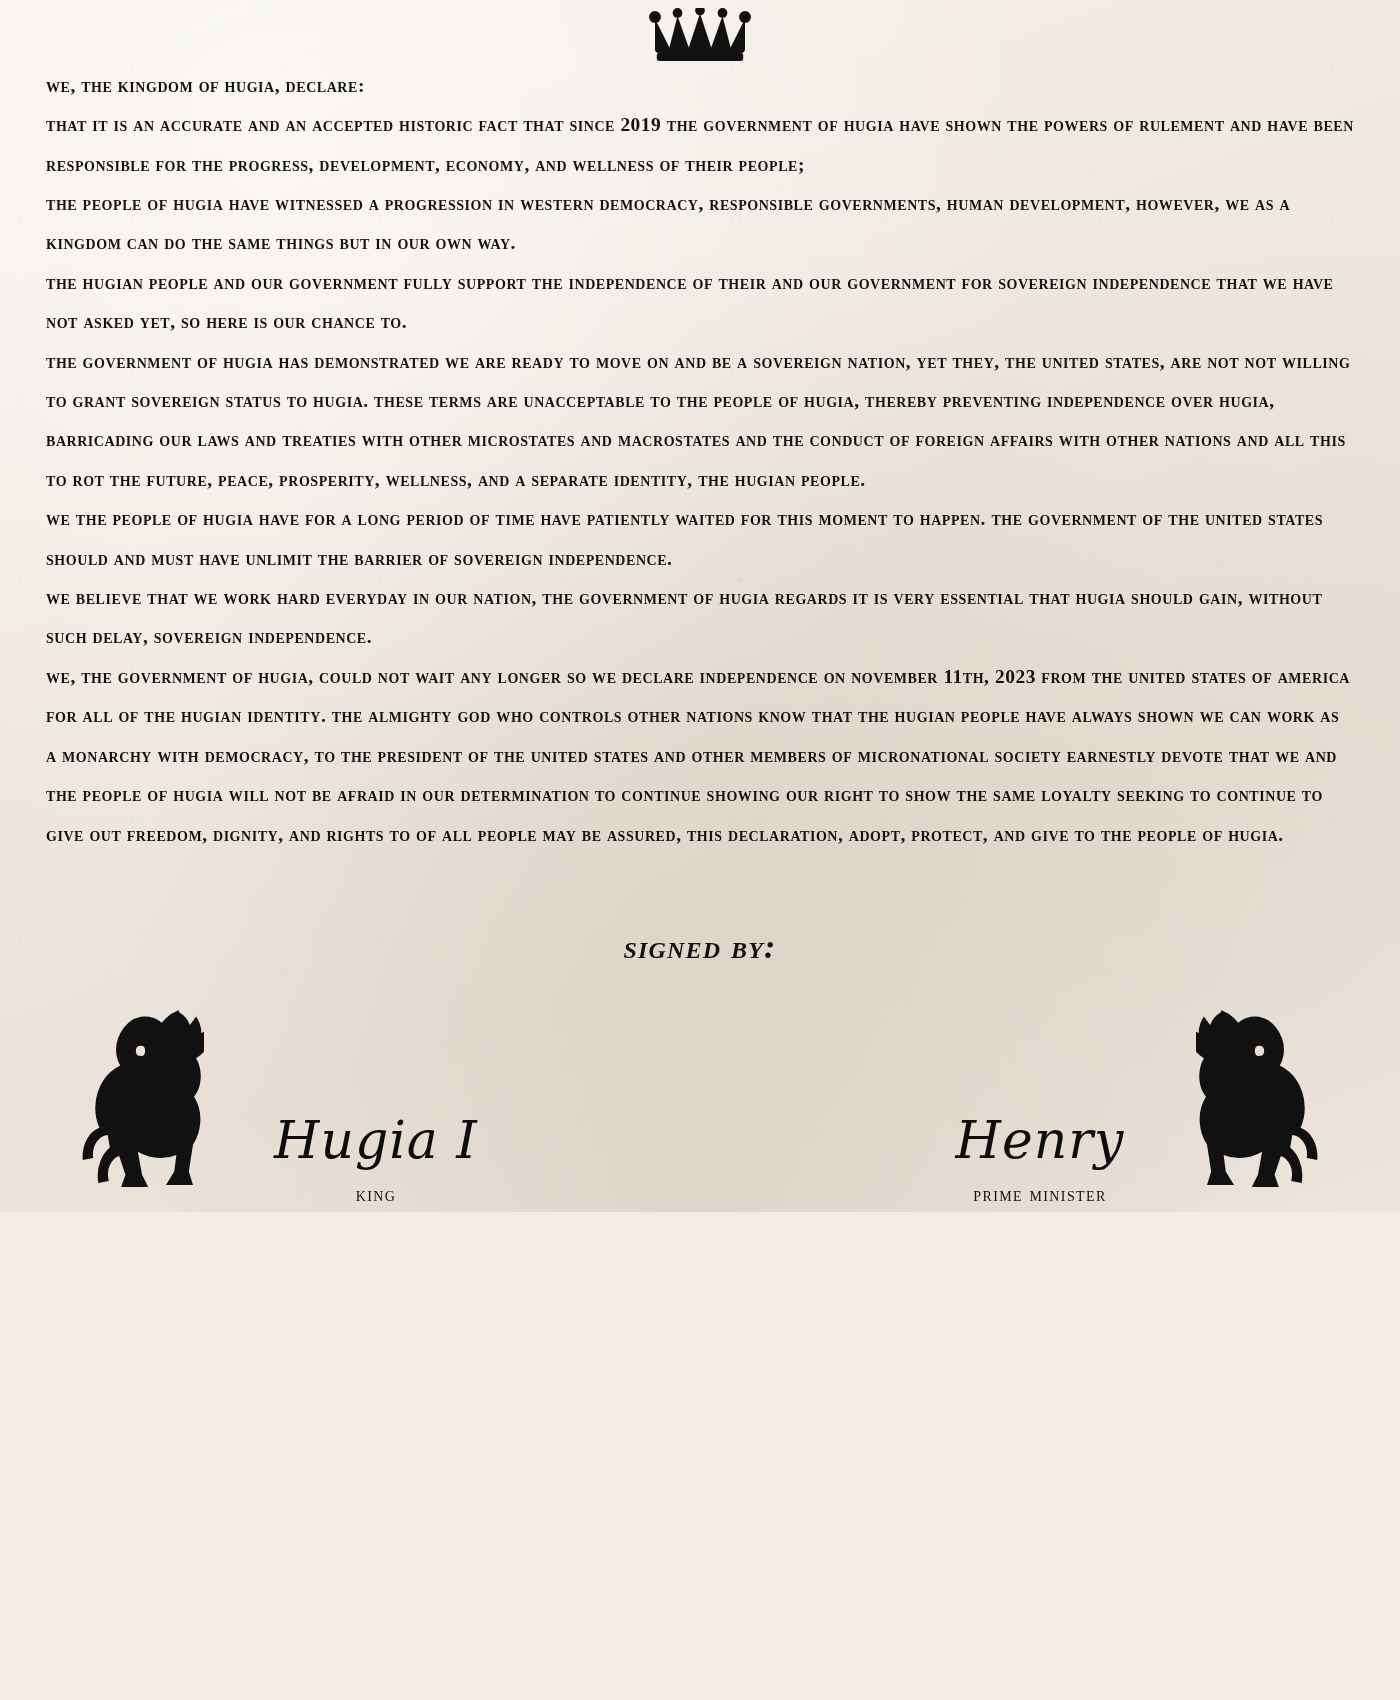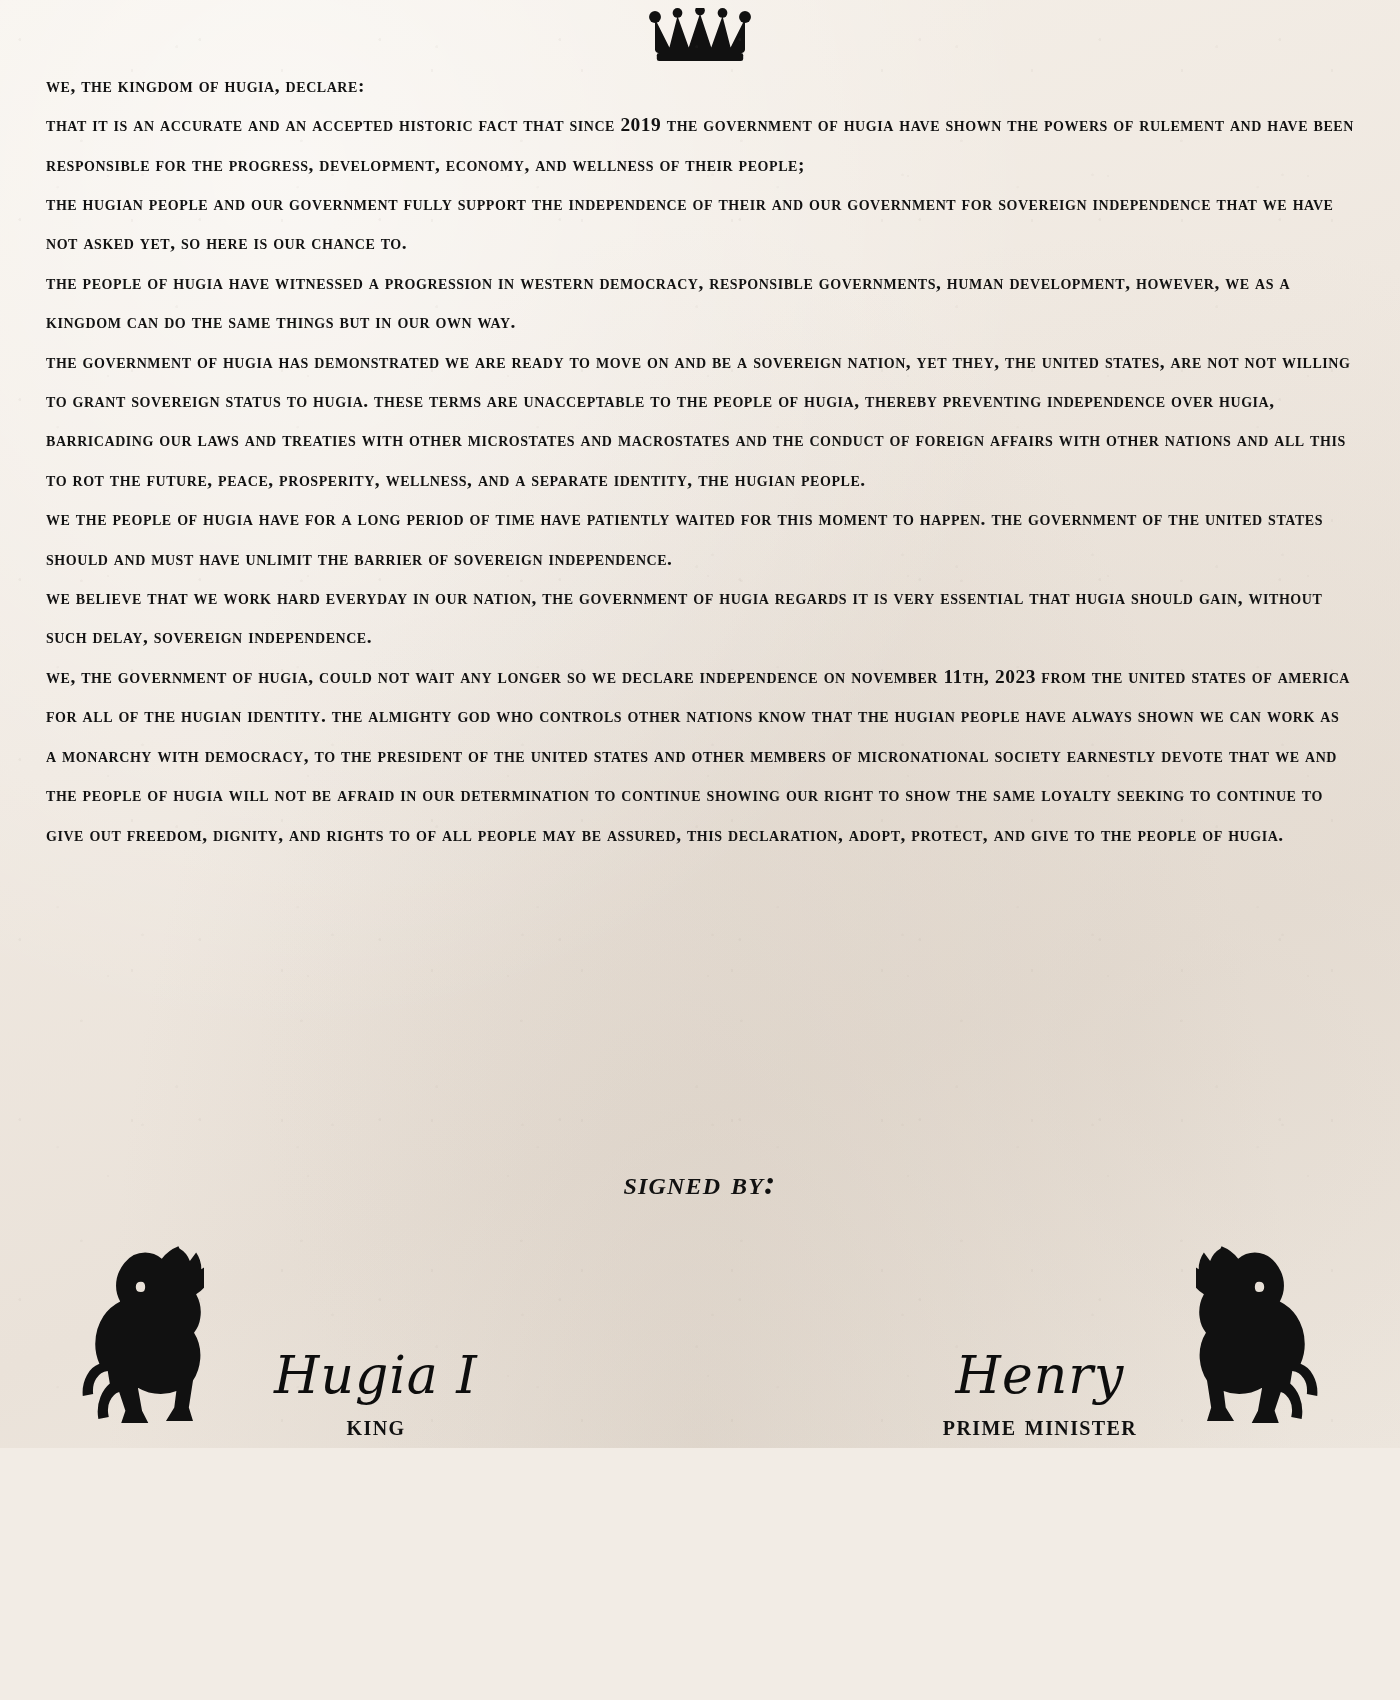--- a/index.html
+++ b/index.html
@@ -10,21 +10,21 @@
     width: 1400px;
     height: 1700px;
     background: #f2ece5;
     font-family: "Liberation Serif", serif;
     color: #151515;
     overflow: hidden;
   }
   #page {
     position: relative;
     width: 1400px;
-    height: 1448px;
+    height: 1212px;
     box-sizing: border-box;
     background:
       radial-gradient(ellipse at 20% 12%, rgba(255,255,255,0.55) 0%, rgba(255,255,255,0) 48%),
       radial-gradient(ellipse at 82% 72%, rgba(214,203,191,0.38) 0%, rgba(214,203,191,0) 55%),
       radial-gradient(ellipse at 50% 100%, rgba(206,195,183,0.45) 0%, rgba(206,195,183,0) 60%),
       linear-gradient(160deg, #f6f1ea 0%, #efe8e0 40%, #eae2d9 70%, #f1ebe3 100%);
     padding: 0 46px;
   }
   
   #paper-texture {
@@ -108,26 +108,26 @@
   .sig-script {
     font-family: "DejaVu Serif", serif;
     font-style: italic;
     font-size: 52px;
     line-height: 62px;
     color: #0d0d0d;
     letter-spacing: 1px;
   }
   .sig-title {
     font-family: "Liberation Serif", serif;
-    font-weight: bold;
+    font-weight: normal;
     font-variant: small-caps;
     text-transform: lowercase;
-    font-size: 28px;
+    font-size: 20px;
     letter-spacing: 1.4px;
-    margin-top: 4px;
+    margin-top: 12px;
     color: #111;
   }
 </style>
 </head>
 <body>
 
 <div id="page">
   <div id="paper-texture"></div>
 
   <svg id="crown" viewBox="0 0 120 62" aria-hidden="true">
@@ -136,22 +136,22 @@
     <circle cx="60" cy="2.8" r="5.4" fill="#111"></circle>
     <circle cx="85" cy="5.5" r="5.4" fill="#111"></circle>
     <circle cx="110" cy="10" r="6.6" fill="#111"></circle>
     <path d="M10 12 L26 44 L35 9 L47.5 44 L60 6 L72.5 44 L85 9 L94 44 L110 12 L110 46 Q110 50 104 50 L16 50 Q10 50 10 46 Z" fill="#111"></path>
     <rect x="12" y="50" width="96" height="9" rx="2.5" fill="#111"></rect>
   </svg>
 
   <div class="body-text">
     <p class="para first">We, the Kingdom of Hugia, declare:</p>
     <p class="para">That it is an accurate and an accepted historic fact that since 2019 the government of Hugia have shown the powers of rulement and have been responsible for the progress, development, economy, and wellness of their people;</p>
+    <p class="para">The people of Hugia have witnessed a progression in Western democracy, responsible governments, human development, however, we as a kingdom can do the same things but in our own way.</p>
     <p class="para">The Hugian people and our government fully support the independence of their and our government for sovereign independence that we have not asked yet, so here is our chance to.</p>
-    <p class="para">The people of Hugia have witnessed a progression in Western democracy, responsible governments, human development, however, we as a kingdom can do the same things but in our own way.</p>
     <p class="para">The government of Hugia has demonstrated we are ready to move on and be a sovereign nation, yet they, the United States, are not not willing to grant sovereign status to Hugia. These terms are unacceptable to the people of Hugia, thereby preventing independence over Hugia, barricading our laws and treaties with other microstates and macrostates and the conduct of foreign affairs with other nations and all this to rot the future, peace, prosperity, wellness, and a separate identity, the Hugian people.</p>
     <p class="para">We the people of Hugia have for a long period of time have patiently waited for this moment to happen. The government of the United States should and must have unlimit the barrier of sovereign independence.</p>
     <p class="para">We believe that we work hard everyday in our nation, the government of Hugia regards it is very essential that Hugia should gain, without such delay, sovereign independence.</p>
     <p class="para">We, the government of Hugia, could not wait any longer so we declare independence on November 11th, 2023 from the United States of America for all of the Hugian identity. The almighty God who controls other nations know that the Hugian people have always shown we can work as a monarchy with democracy, to the President of the United States and other members of Micronational Society earnestly devote that we and the people of Hugia will not be afraid in our determination to continue showing our right to show the same loyalty seeking to continue to give out freedom, dignity, and rights to of all people may be assured, this declaration, adopt, protect, and give to the people of Hugia.</p>
   </div>
 
   <div id="signature-area">
     <div id="signed-by">Signed by:</div>
 
     <svg class="lion left" viewBox="0 0 120 200" aria-hidden="true">

